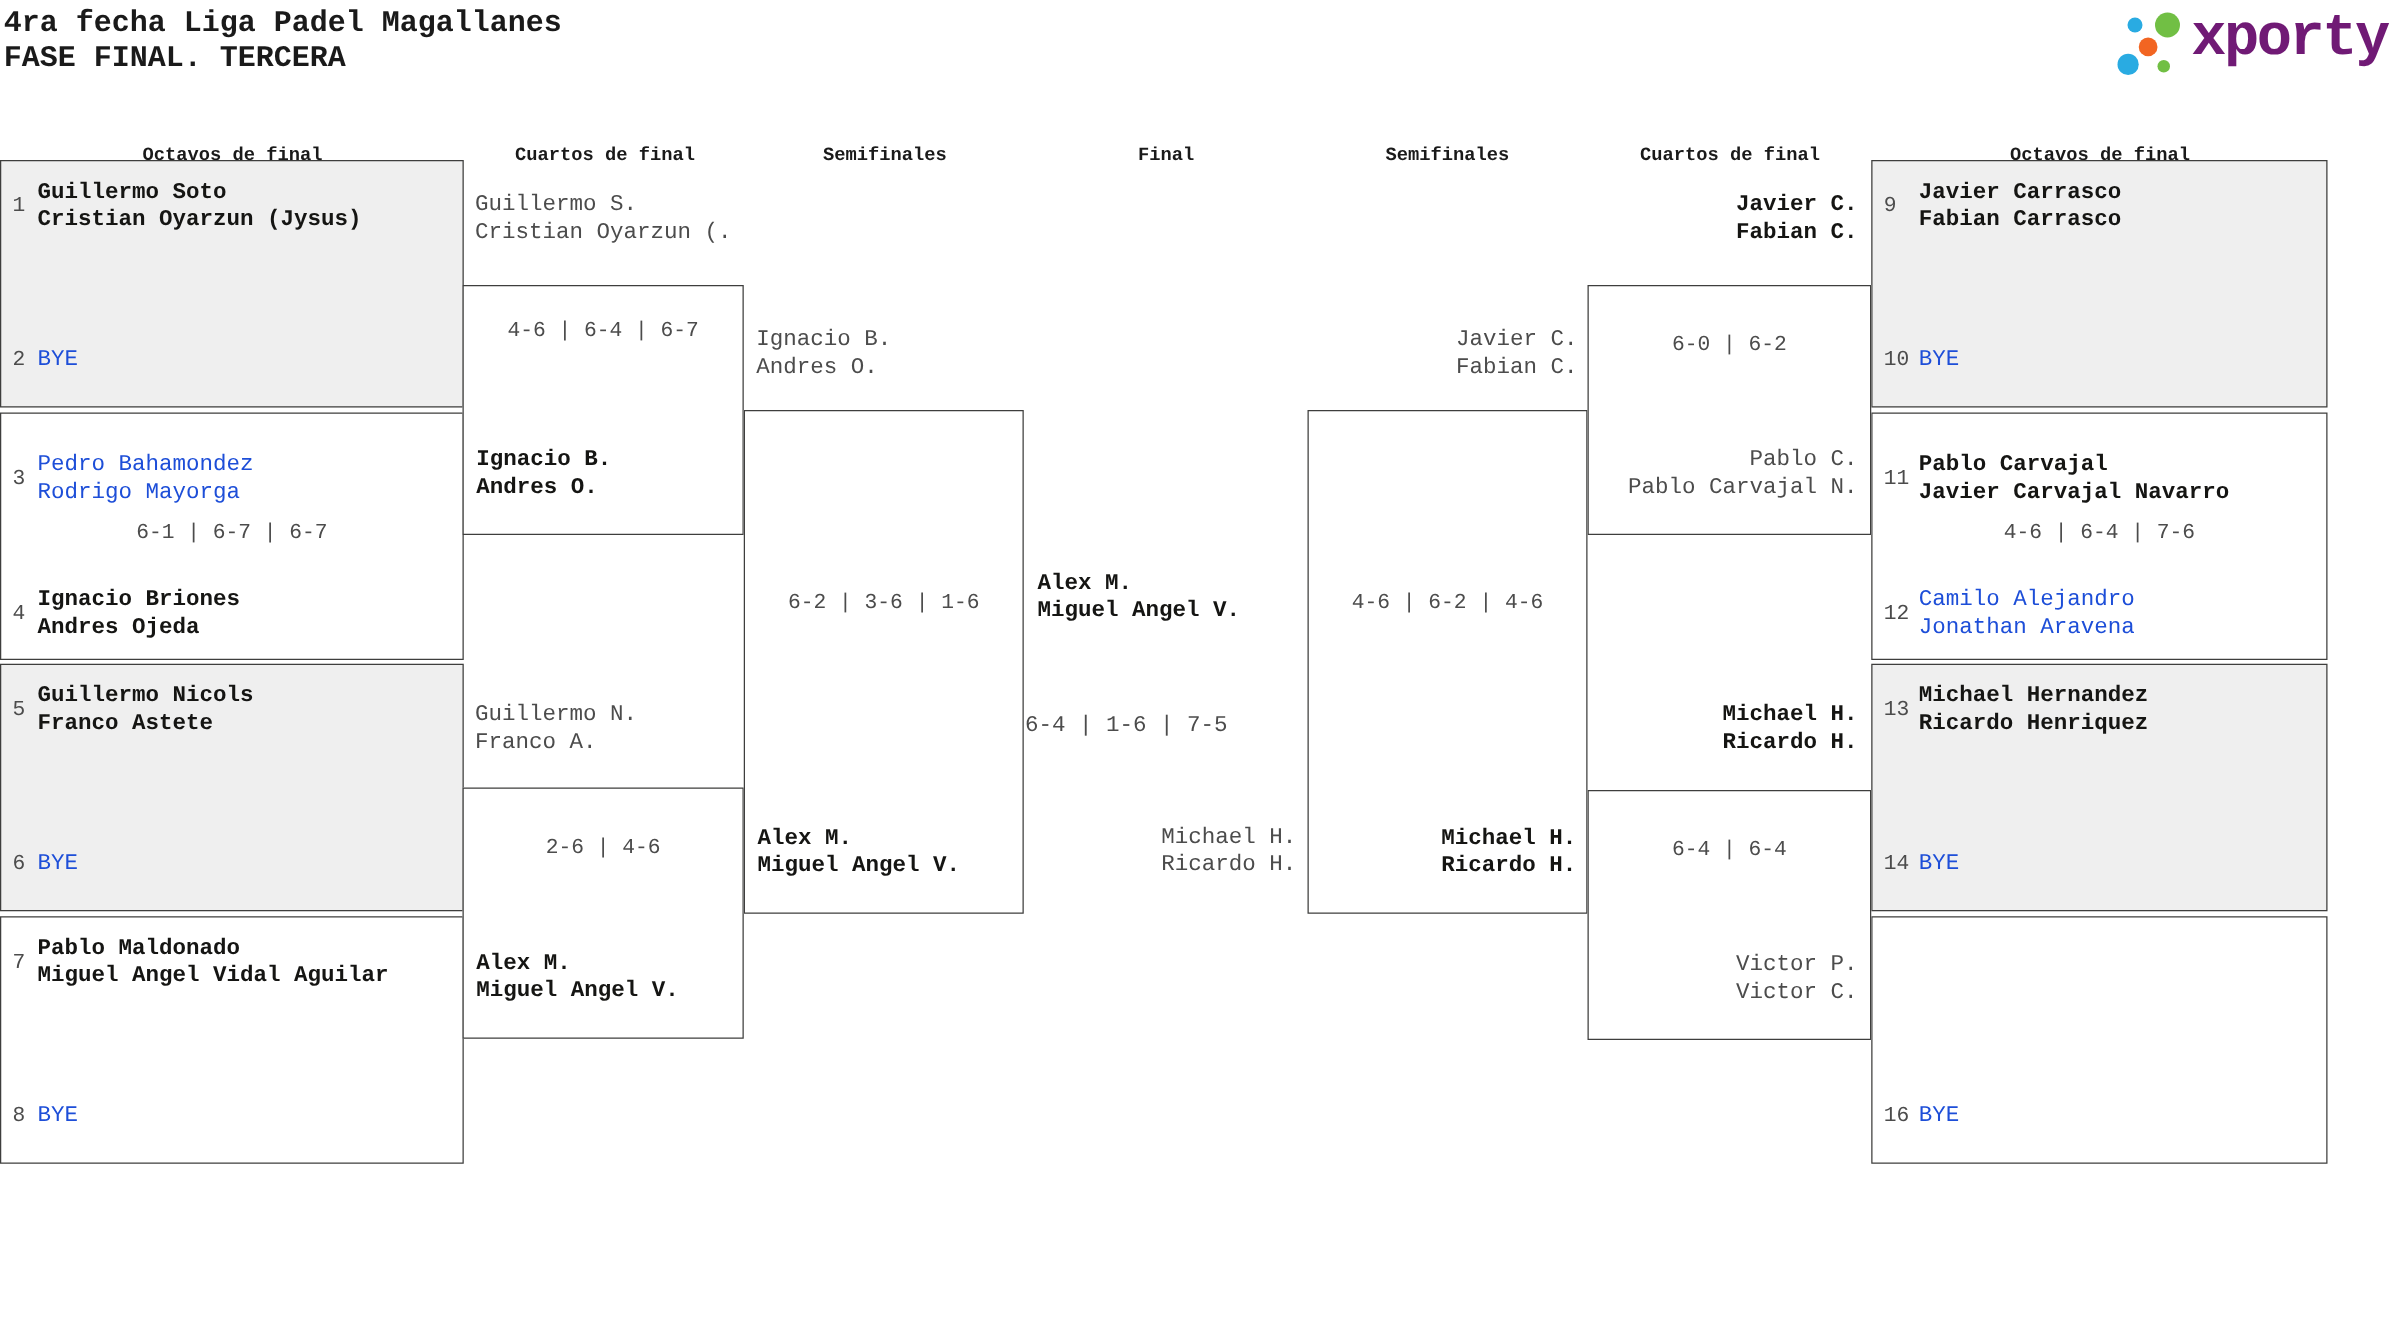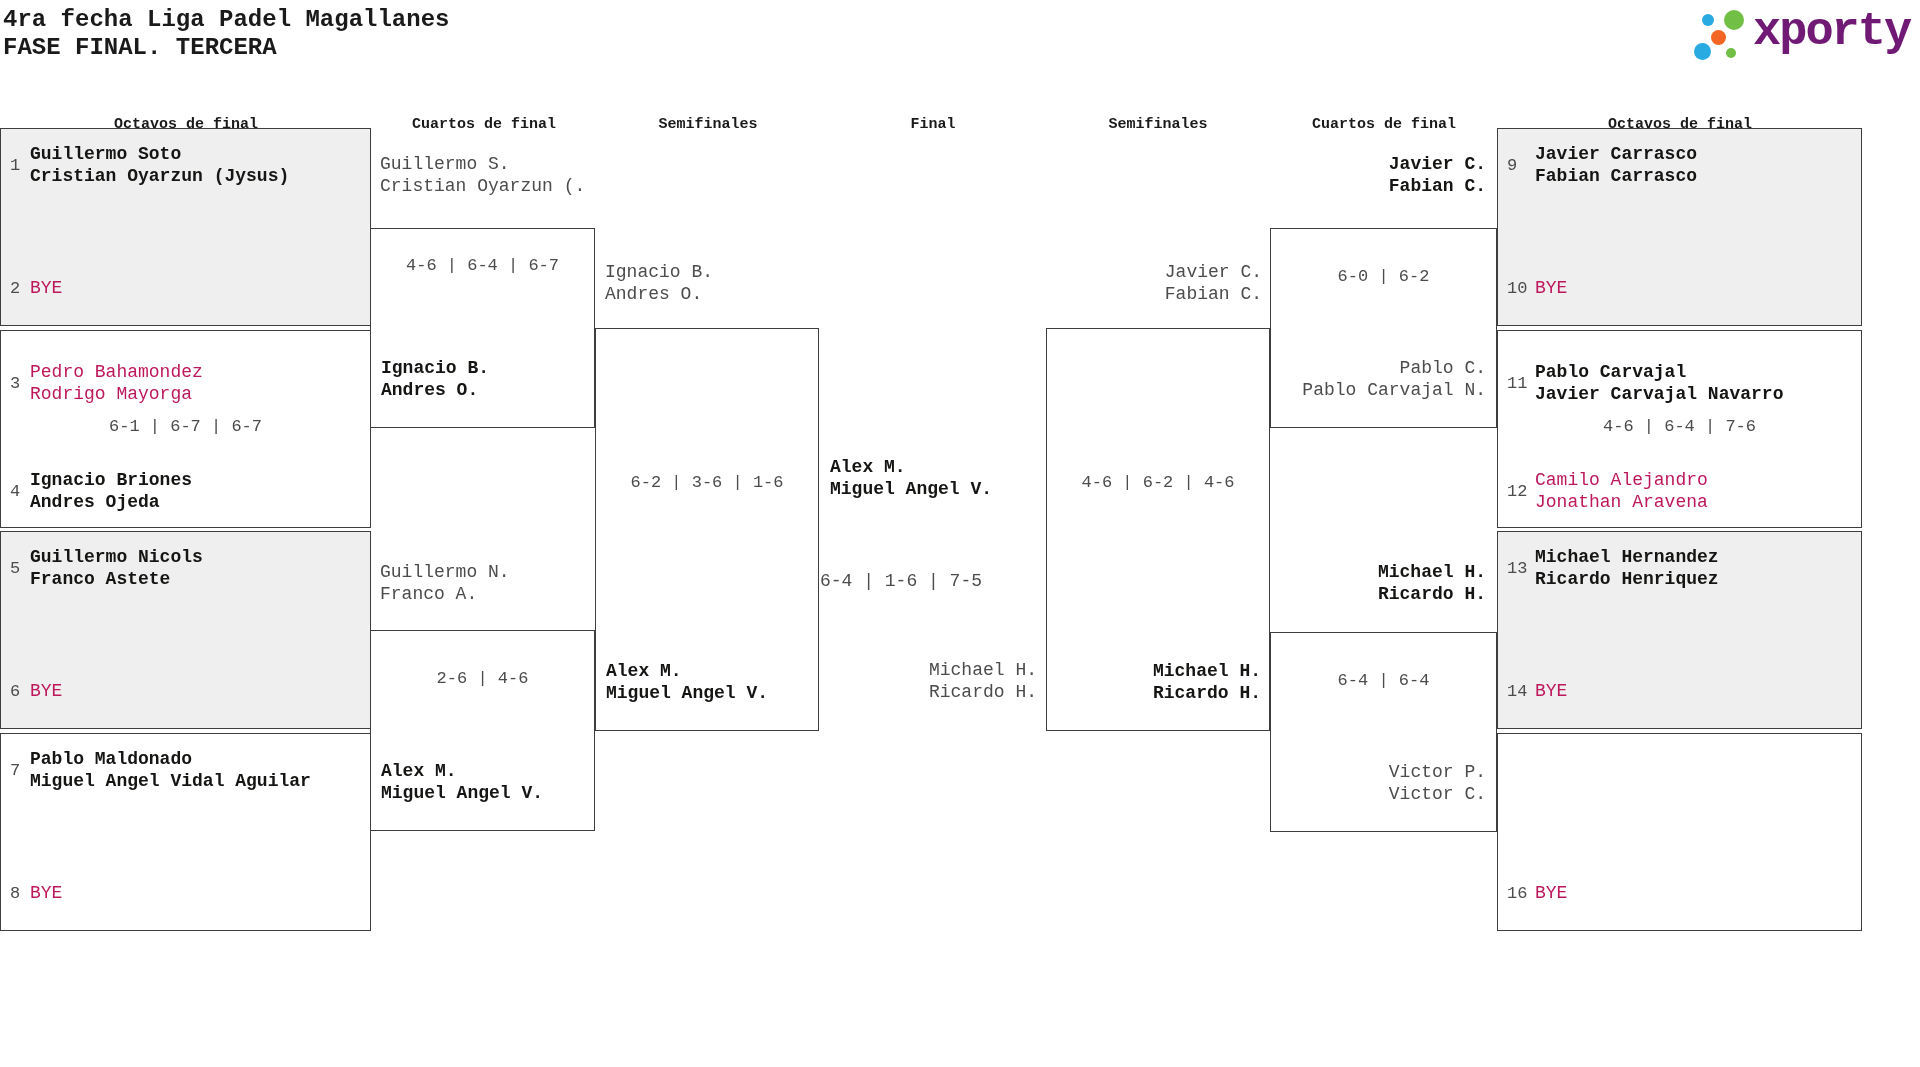--- a/index.html
+++ b/index.html
@@ -14,21 +14,21 @@
   
   .round-header{position:absolute;top:84px;transform:translateX(-50%);
                 font-size:15px;font-weight:700;color:#1a1a1a;white-space:nowrap;margin-top:32px;}
   
   .box{position:absolute;border:1px solid #3e3e3d;background:#fff;box-sizing:border-box;}
   .box.gray{background:#efefef;}
   
   .entry{position:absolute;left:9px;right:6px;display:flex;align-items:center;gap:6px;}
   .entry .seed{min-width:14px;font-size:17px;color:#4c4c4c;flex:0 0 auto;}
   .entry.wide .seed{min-width:22px;}
-  .team{font-size:18px;line-height:22px;color:#be185d;white-space:nowrap;}
+  .team{font-size:18px;line-height:22px;color:#1d4ed8;white-space:nowrap;}
   .team.bold{font-weight:700;color:#151513;}
   .score{position:absolute;left:0;right:0;text-align:center;font-size:17px;color:#4c4c4c;white-space:nowrap;}
   
   .float-team{position:absolute;font-size:18px;line-height:22px;color:#4c4c4c;white-space:nowrap;}
   .float-team.bold{font-weight:700;color:#151513;}
   .float-team.right{text-align:right;}
   .in-box-team{position:absolute;font-size:18px;line-height:22px;color:#4c4c4c;white-space:nowrap;}
   .in-box-team.bold{font-weight:700;color:#151513;}
   .in-box-team.right{text-align:right;}
 </style>

